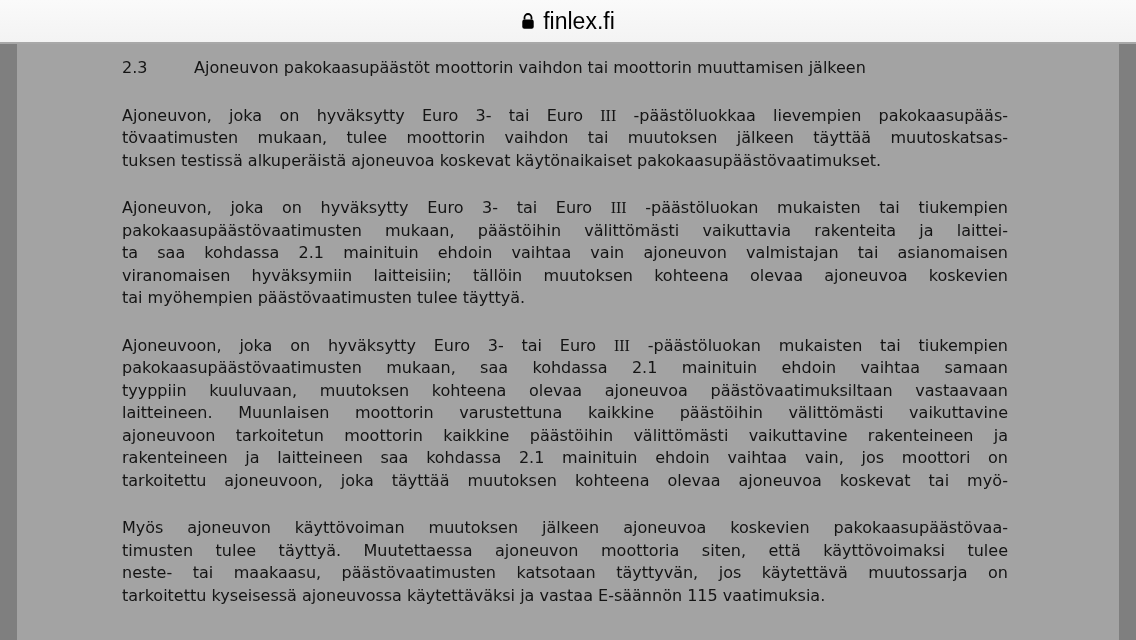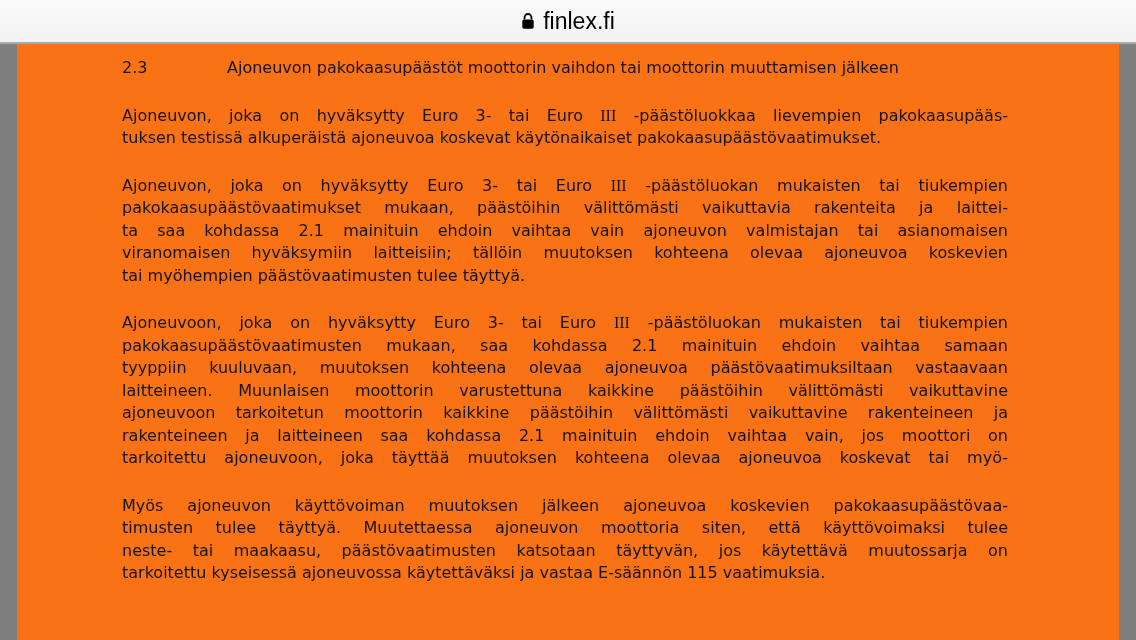--- a/index.html
+++ b/index.html
@@ -35,36 +35,36 @@
   .lock-svg { display: block; }
 
   
   .viewport {
     height: 596px;
     background: #7f7f7f;
     padding: 0 17px;
     box-sizing: border-box;
   }
   .page {
-    background: #f97316;
+    background: #a3a3a3;
     height: 100%;
     box-sizing: border-box;
     padding: 13px 103px 0 105px;
     color: #141414;
     font-size: 16px;
     line-height: 22.5px;
   }
 
   
   .heading {
     display: flex;
     margin: 0 0 25px 0;
   }
   .h-num { width: 72px; flex: 0 0 72px; }
-  .h-text { flex: 1; margin-left: 33px; }
+  .h-text { flex: 1; }
 
   p.doc-par { margin: 0 8px 25px 0; }
   .line {
     display: block;
     text-align: justify;
     text-align-last: justify;
     line-height: 22.5px;
     white-space: normal;
   }
   .line.last {
@@ -91,25 +91,26 @@
 
 <div class="viewport">
   <div class="page">
     <div class="heading">
       <span class="h-num">2.3</span>
       <span class="h-text">Ajoneuvon pakokaasupäästöt moottorin vaihdon tai moottorin muuttamisen jälkeen</span>
     </div>
     <div id="doc-body">
         <p class="doc-par">
           <span class="line">Ajoneuvon, joka on hyväksytty Euro 3- tai Euro <span class="roman">III</span> -päästöluokkaa lievempien pakokaasupääs-</span>
+          <span class="line">tövaatimusten mukaan, tulee moottorin vaihdon tai muutoksen jälkeen täyttää muutoskatsas-</span>
           <span class="line last">tuksen testissä alkuperäistä ajoneuvoa koskevat käytönaikaiset pakokaasupäästövaatimukset.</span>
         </p>
         <p class="doc-par">
           <span class="line">Ajoneuvon, joka on hyväksytty Euro 3- tai Euro <span class="roman">III</span> -päästöluokan mukaisten tai tiukempien</span>
-          <span class="line">pakokaasupäästövaatimukset mukaan, päästöihin välittömästi vaikuttavia rakenteita ja laittei-</span>
+          <span class="line">pakokaasupäästövaatimusten mukaan, päästöihin välittömästi vaikuttavia rakenteita ja laittei-</span>
           <span class="line">ta saa kohdassa 2.1 mainituin ehdoin vaihtaa vain ajoneuvon valmistajan tai asianomaisen</span>
           <span class="line">viranomaisen hyväksymiin laitteisiin; tällöin muutoksen kohteena olevaa ajoneuvoa koskevien</span>
           <span class="line last">tai myöhempien päästövaatimusten tulee täyttyä.</span>
         </p>
         <p class="doc-par">
           <span class="line">Ajoneuvoon, joka on hyväksytty Euro 3- tai Euro <span class="roman">III</span> -päästöluokan mukaisten tai tiukempien</span>
           <span class="line">pakokaasupäästövaatimusten mukaan, saa kohdassa 2.1 mainituin ehdoin vaihtaa samaan</span>
           <span class="line">tyyppiin kuuluvaan, muutoksen kohteena olevaa ajoneuvoa päästövaatimuksiltaan vastaavaan</span>
           <span class="line">laitteineen. Muunlaisen moottorin varustettuna kaikkine päästöihin välittömästi vaikuttavine</span>
           <span class="line">ajoneuvoon tarkoitetun moottorin kaikkine päästöihin välittömästi vaikuttavine rakenteineen ja</span>

